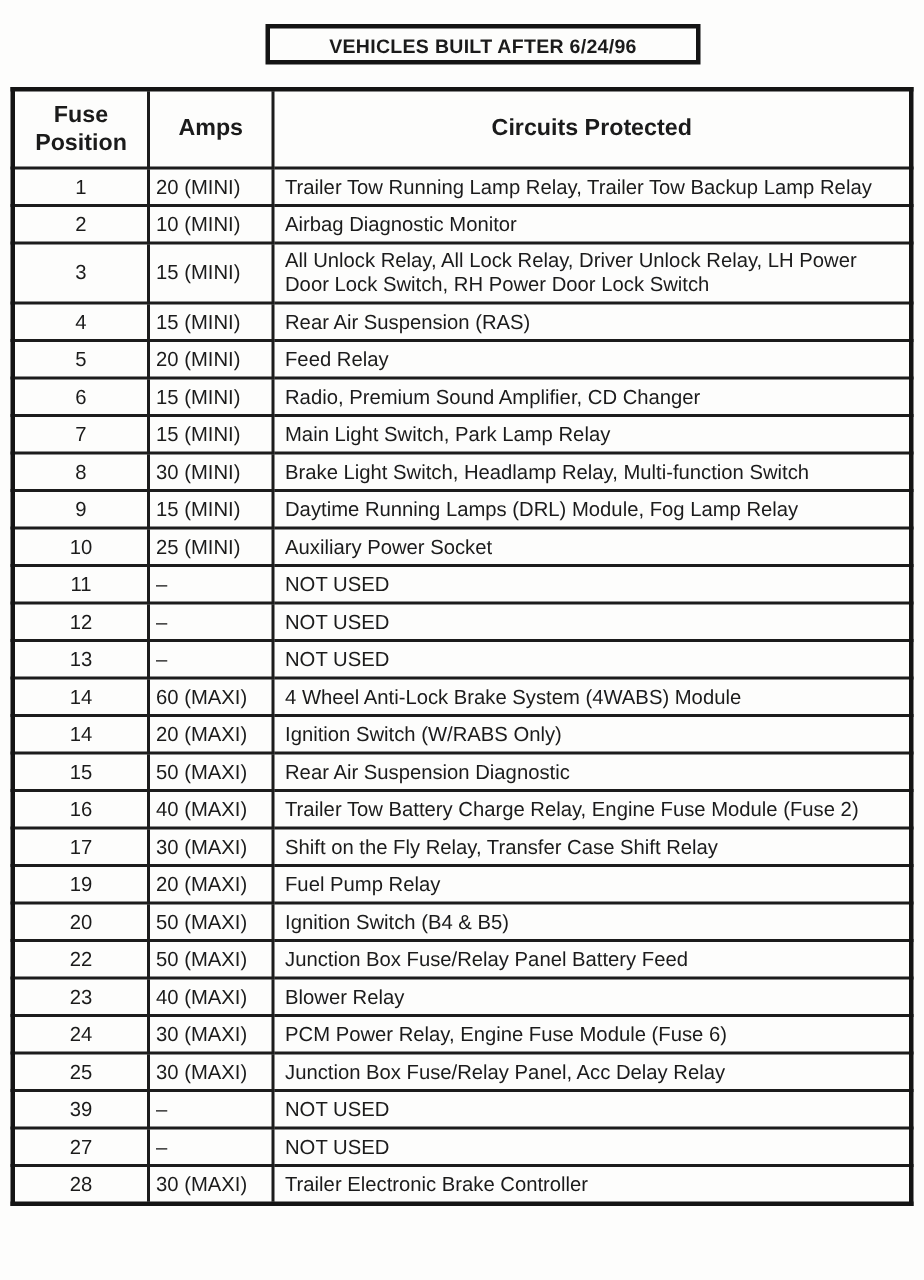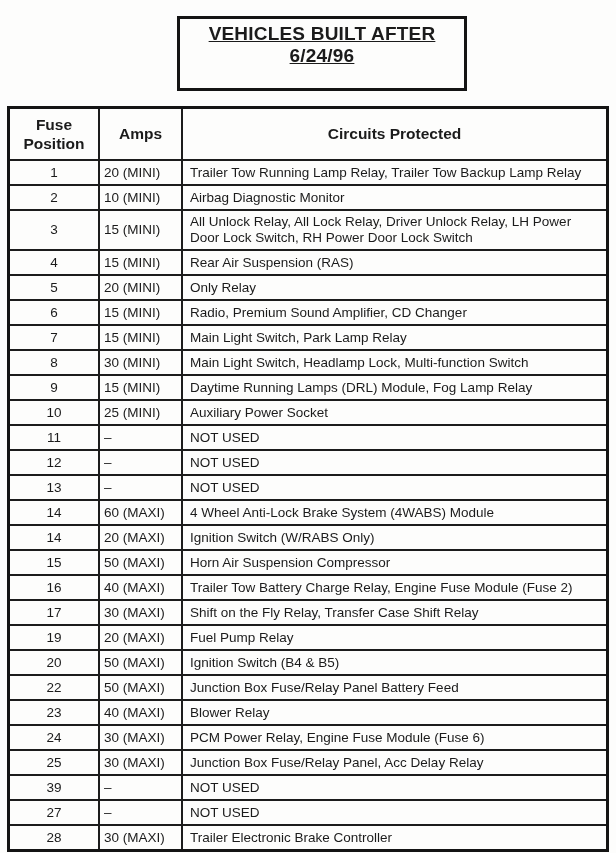--- a/index.html
+++ b/index.html
@@ -23,25 +23,24 @@
   }
   .title-box {
     width: 290px;
     margin: 2px auto 15px auto;
     position: relative;
     left: 14px;
     border: 3px solid #141414;
     background: #fdfdfc;
     text-align: center;
     font-weight: bold;
-    font-size: 19px;
+    font-size: 13px;
     letter-spacing: 0.2px;
-    padding: 4px 2px 21px 2px;
+    padding: 4px 2px 2px 2px;
     box-sizing: border-box;
-    text-decoration: underline;
   }
   table.fuse-table {
     border-collapse: collapse;
     width: 602px;
     table-layout: fixed;
     background: #fdfdfc;
     border: 3px solid #141414;
   }
   .fuse-table th, .fuse-table td {
     border: 2px solid #1c1c1c;
@@ -105,36 +104,36 @@
           <td class="circuits">All Unlock Relay, All Lock Relay, Driver Unlock Relay, LH Power Door Lock Switch, RH Power Door Lock Switch</td>
         </tr>
         <tr>
           <td class="pos">4</td>
           <td class="amps">15 (MINI)</td>
           <td class="circuits">Rear Air Suspension (RAS)</td>
         </tr>
         <tr>
           <td class="pos">5</td>
           <td class="amps">20 (MINI)</td>
-          <td class="circuits">Only Relay</td>
+          <td class="circuits">Feed Relay</td>
         </tr>
         <tr>
           <td class="pos">6</td>
           <td class="amps">15 (MINI)</td>
           <td class="circuits">Radio, Premium Sound Amplifier, CD Changer</td>
         </tr>
         <tr>
           <td class="pos">7</td>
           <td class="amps">15 (MINI)</td>
           <td class="circuits">Main Light Switch, Park Lamp Relay</td>
         </tr>
         <tr>
           <td class="pos">8</td>
           <td class="amps">30 (MINI)</td>
-          <td class="circuits">Main Light Switch, Headlamp Lock, Multi-function Switch</td>
+          <td class="circuits">Brake Light Switch, Headlamp Relay, Multi-function Switch</td>
         </tr>
         <tr>
           <td class="pos">9</td>
           <td class="amps">15 (MINI)</td>
           <td class="circuits">Daytime Running Lamps (DRL) Module, Fog Lamp Relay</td>
         </tr>
         <tr>
           <td class="pos">10</td>
           <td class="amps">25 (MINI)</td>
           <td class="circuits">Auxiliary Power Socket</td>
@@ -160,21 +159,21 @@
           <td class="circuits">4 Wheel Anti-Lock Brake System (4WABS) Module</td>
         </tr>
         <tr>
           <td class="pos">14</td>
           <td class="amps">20 (MAXI)</td>
           <td class="circuits">Ignition Switch (W/RABS Only)</td>
         </tr>
         <tr>
           <td class="pos">15</td>
           <td class="amps">50 (MAXI)</td>
-          <td class="circuits">Horn Air Suspension Compressor</td>
+          <td class="circuits">Rear Air Suspension Diagnostic</td>
         </tr>
         <tr>
           <td class="pos">16</td>
           <td class="amps">40 (MAXI)</td>
           <td class="circuits">Trailer Tow Battery Charge Relay, Engine Fuse Module (Fuse 2)</td>
         </tr>
         <tr>
           <td class="pos">17</td>
           <td class="amps">30 (MAXI)</td>
           <td class="circuits">Shift on the Fly Relay, Transfer Case Shift Relay</td>

